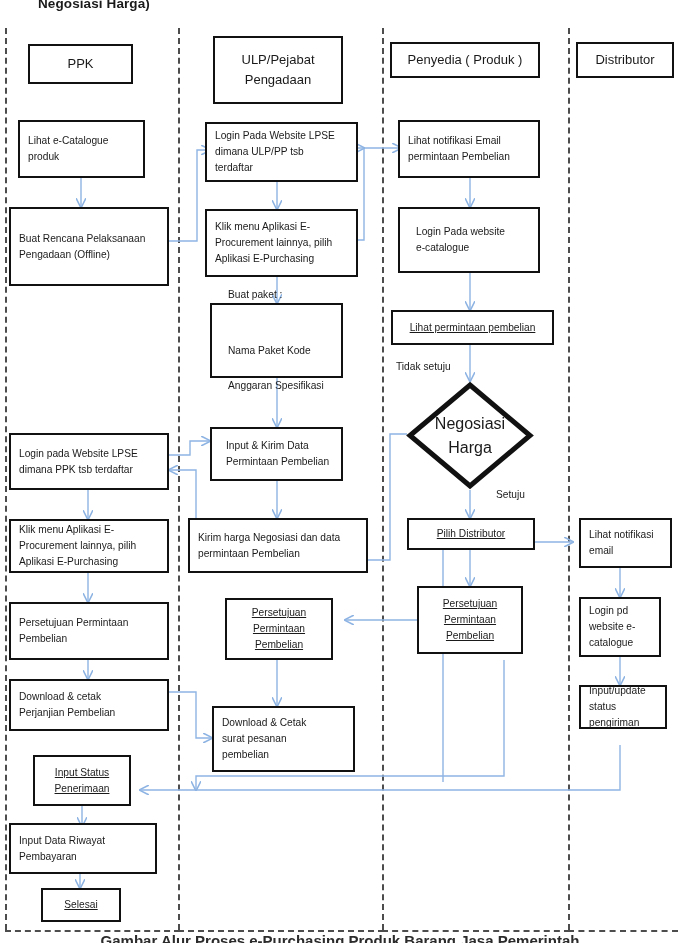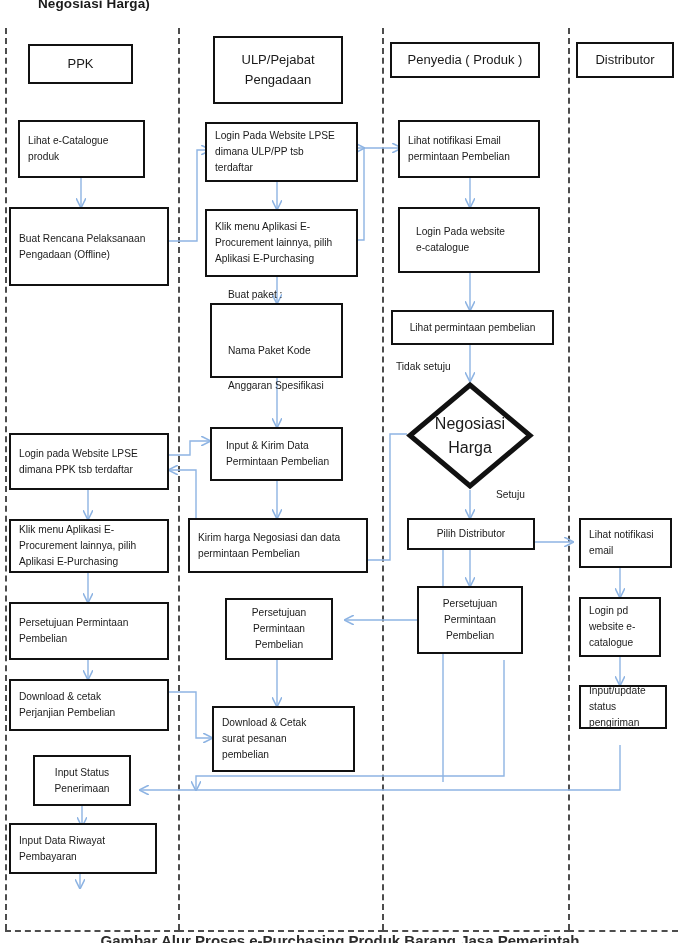--- a/index.html
+++ b/index.html
@@ -54,20 +54,21 @@
   }
   .node.header {
     font-size: 13px;
     align-items: center;
     text-align: center;
     justify-content: center;
   }
   .node.center {
     align-items: center;
     text-align: center;
+    text-decoration: underline;
   }
   .node .line { display: block; white-space: nowrap; }
   .diamond-wrap {
     position: absolute;
     z-index: 4;
   }
   .diamond-wrap svg { display: block; }
   .diamond-label {
     position: absolute;
     left: 0; top: 0;
@@ -215,20 +216,23 @@
   <div class="node center" style="left:33px; top:755px; width:98px; height:51px;">
     <span class="line">Input Status</span>
     <span class="line">Penerimaan</span>
   </div>
 
   <div class="node" style="left:9px; top:823px; width:148px; height:51px;">
     <span class="line">Input Data Riwayat</span>
     <span class="line">Pembayaran</span>
   </div>
 
+  <div class="node center" style="left:41px; top:888px; width:80px; height:34px;">
+    <span class="line">Selesai</span>
+  </div>
 
   <div class="node header" style="left:213px; top:36px; width:130px; height:68px;">
     <span class="line">ULP/Pejabat</span>
     <span class="line">Pengadaan</span>
   </div>
 
   <div class="node" style="left:205px; top:122px; width:153px; height:60px;">
     <span class="line">Login Pada Website LPSE</span>
     <span class="line">dimana ULP/PP tsb</span>
     <span class="line">terdaftar</span>

